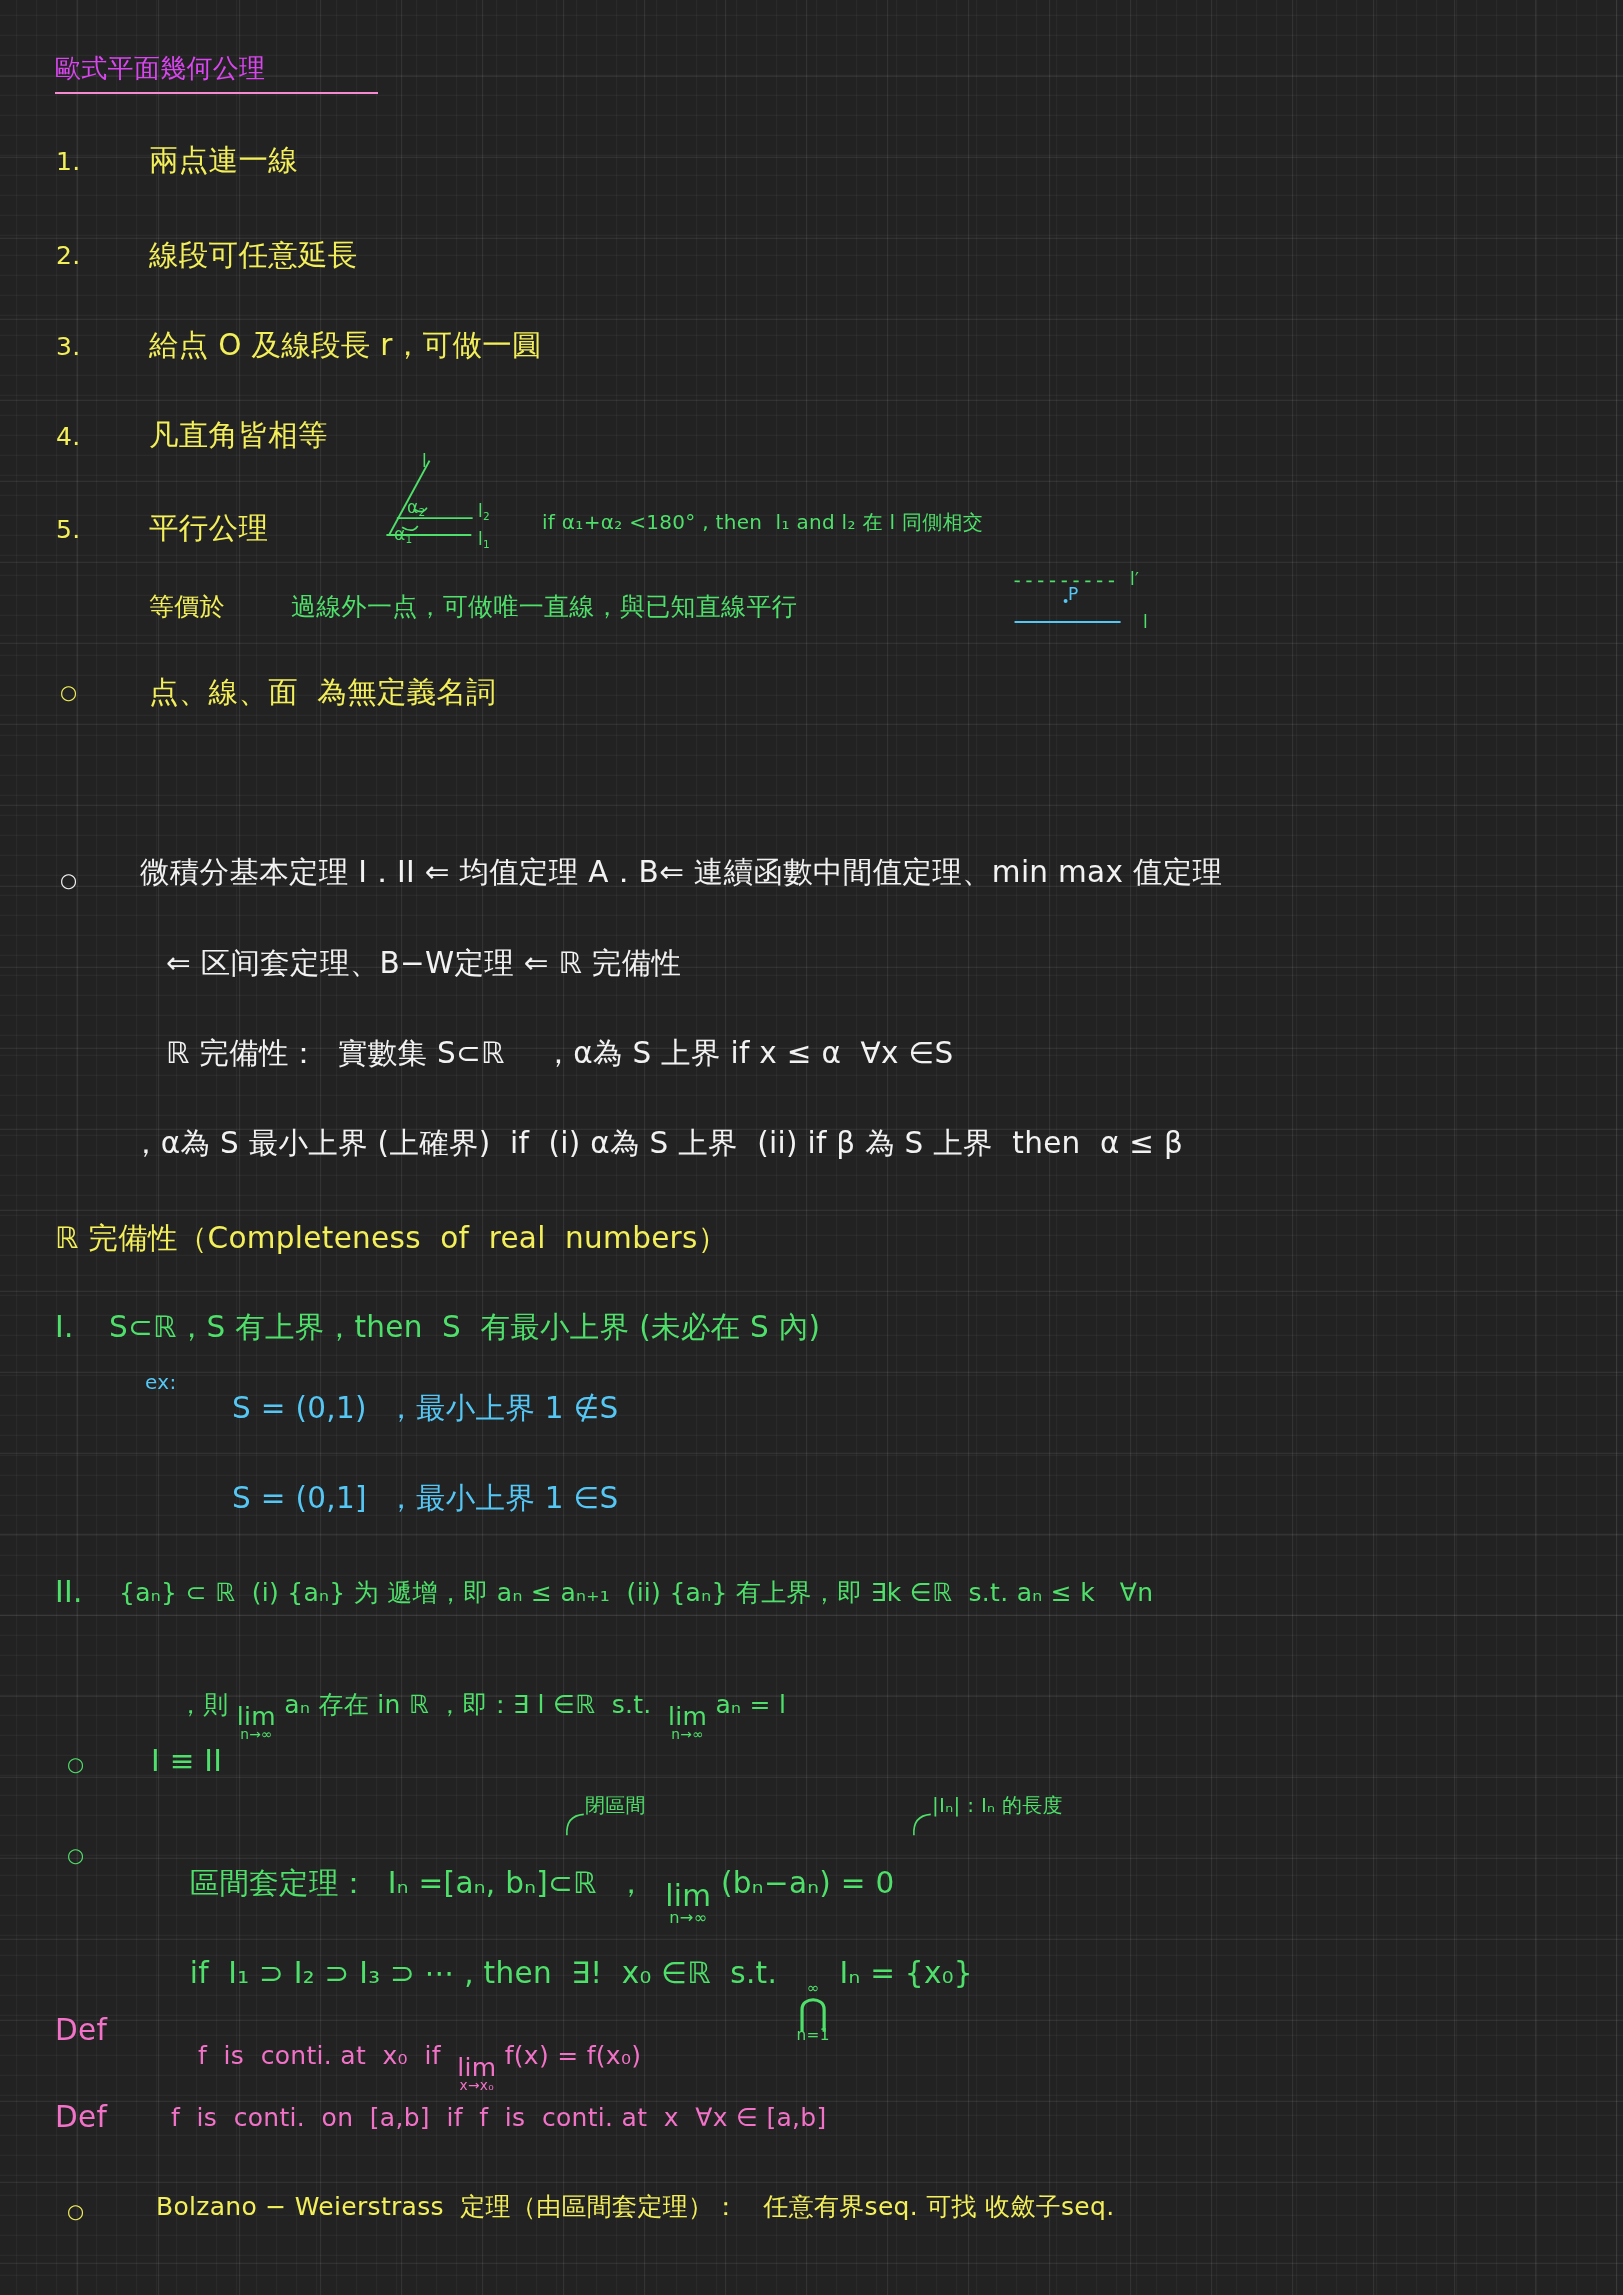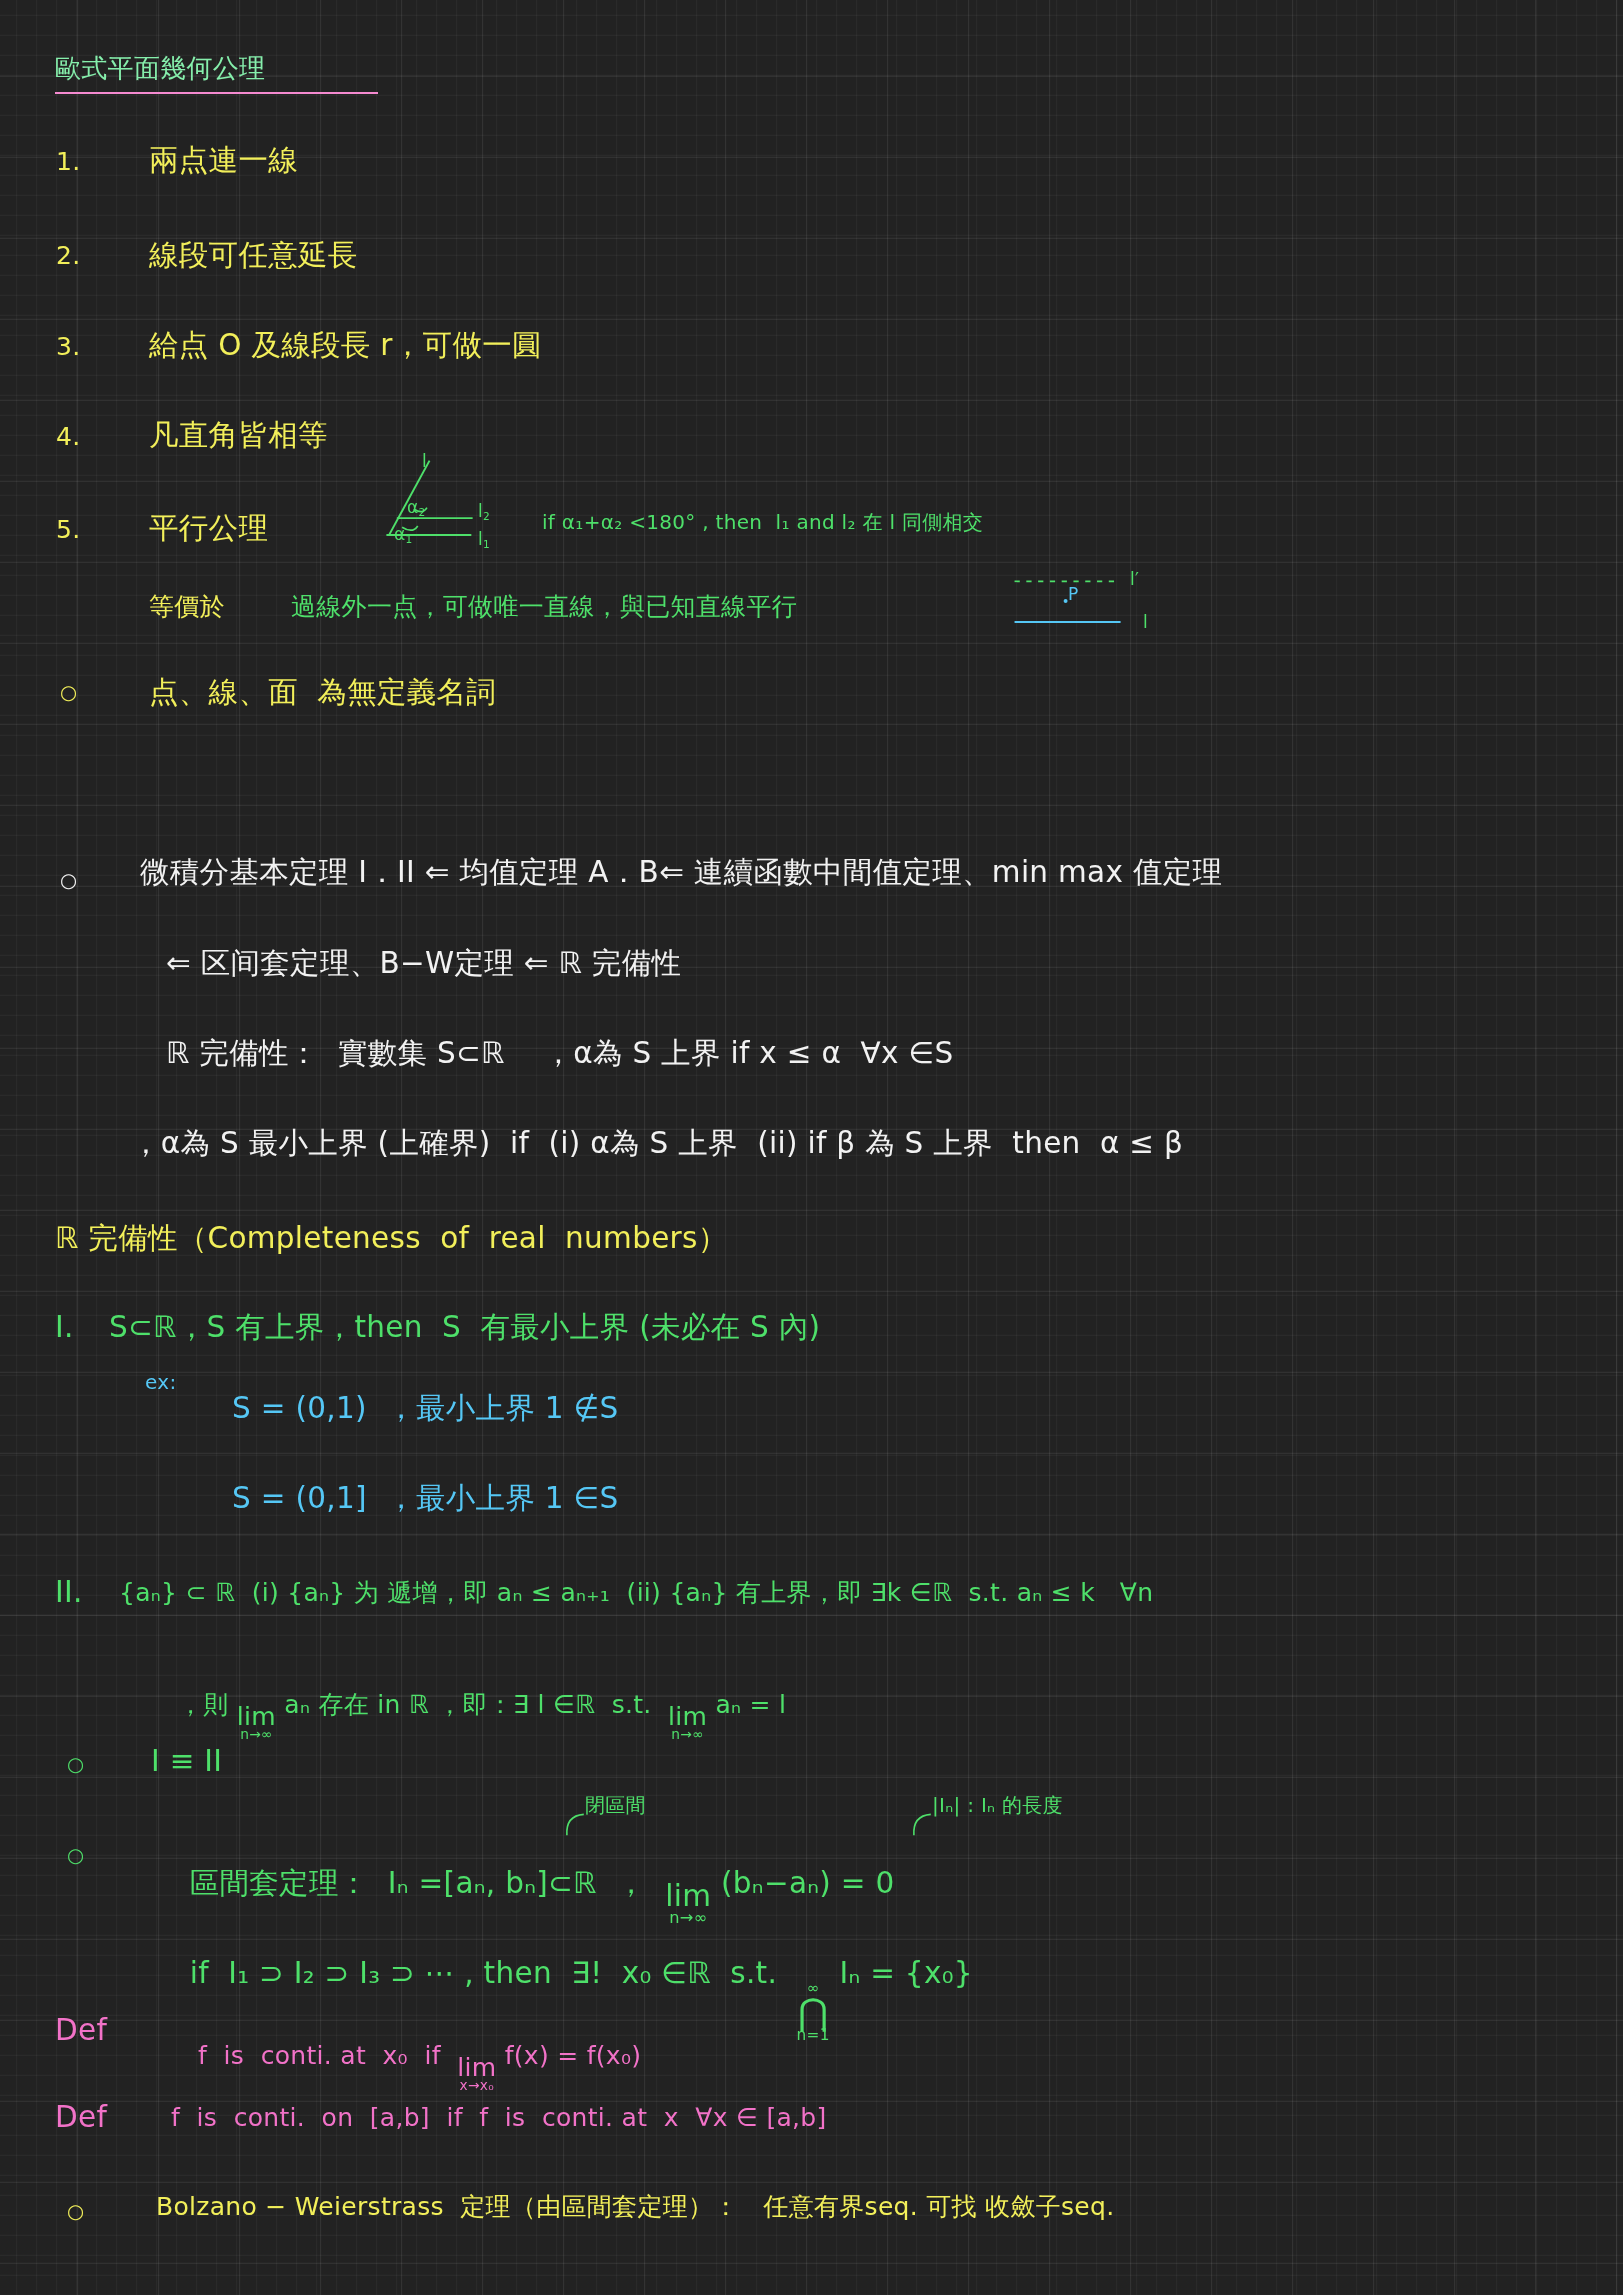--- a/index.html
+++ b/index.html
@@ -34,21 +34,21 @@
   .page {
     position: absolute;
     inset: 0;
   }
   .ln {
     position: absolute;
     white-space: pre;
     line-height: 1.05;
   }
   
-  .c-pink   { color: #86efac; }
+  .c-pink   { color: #d946ef; }
   .c-yellow { color: #f2ef5a; }
   .c-green  { color: #4ee06a; }
   .c-white  { color: #f2f2f2; }
   .c-blue   { color: #55c7f5; }
   .c-mag    { color: #f272c8; }
 
   .f-hand {
     font-family: "DejaVu Sans", sans-serif;
     font-weight: 400;
     letter-spacing: 0.3px;

